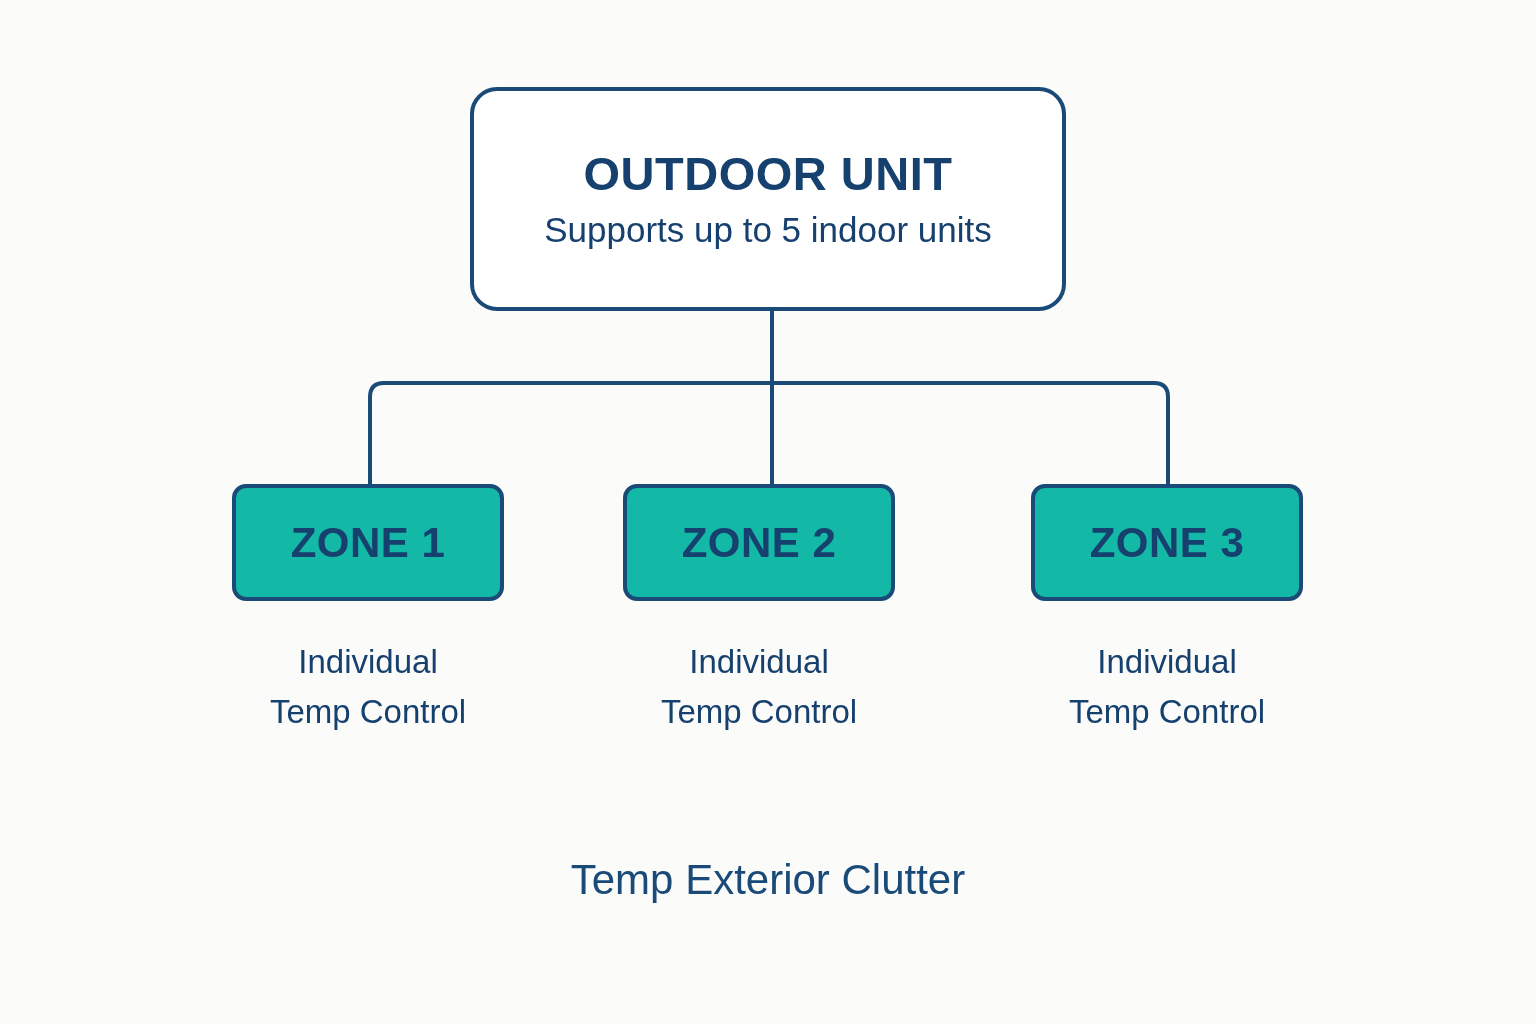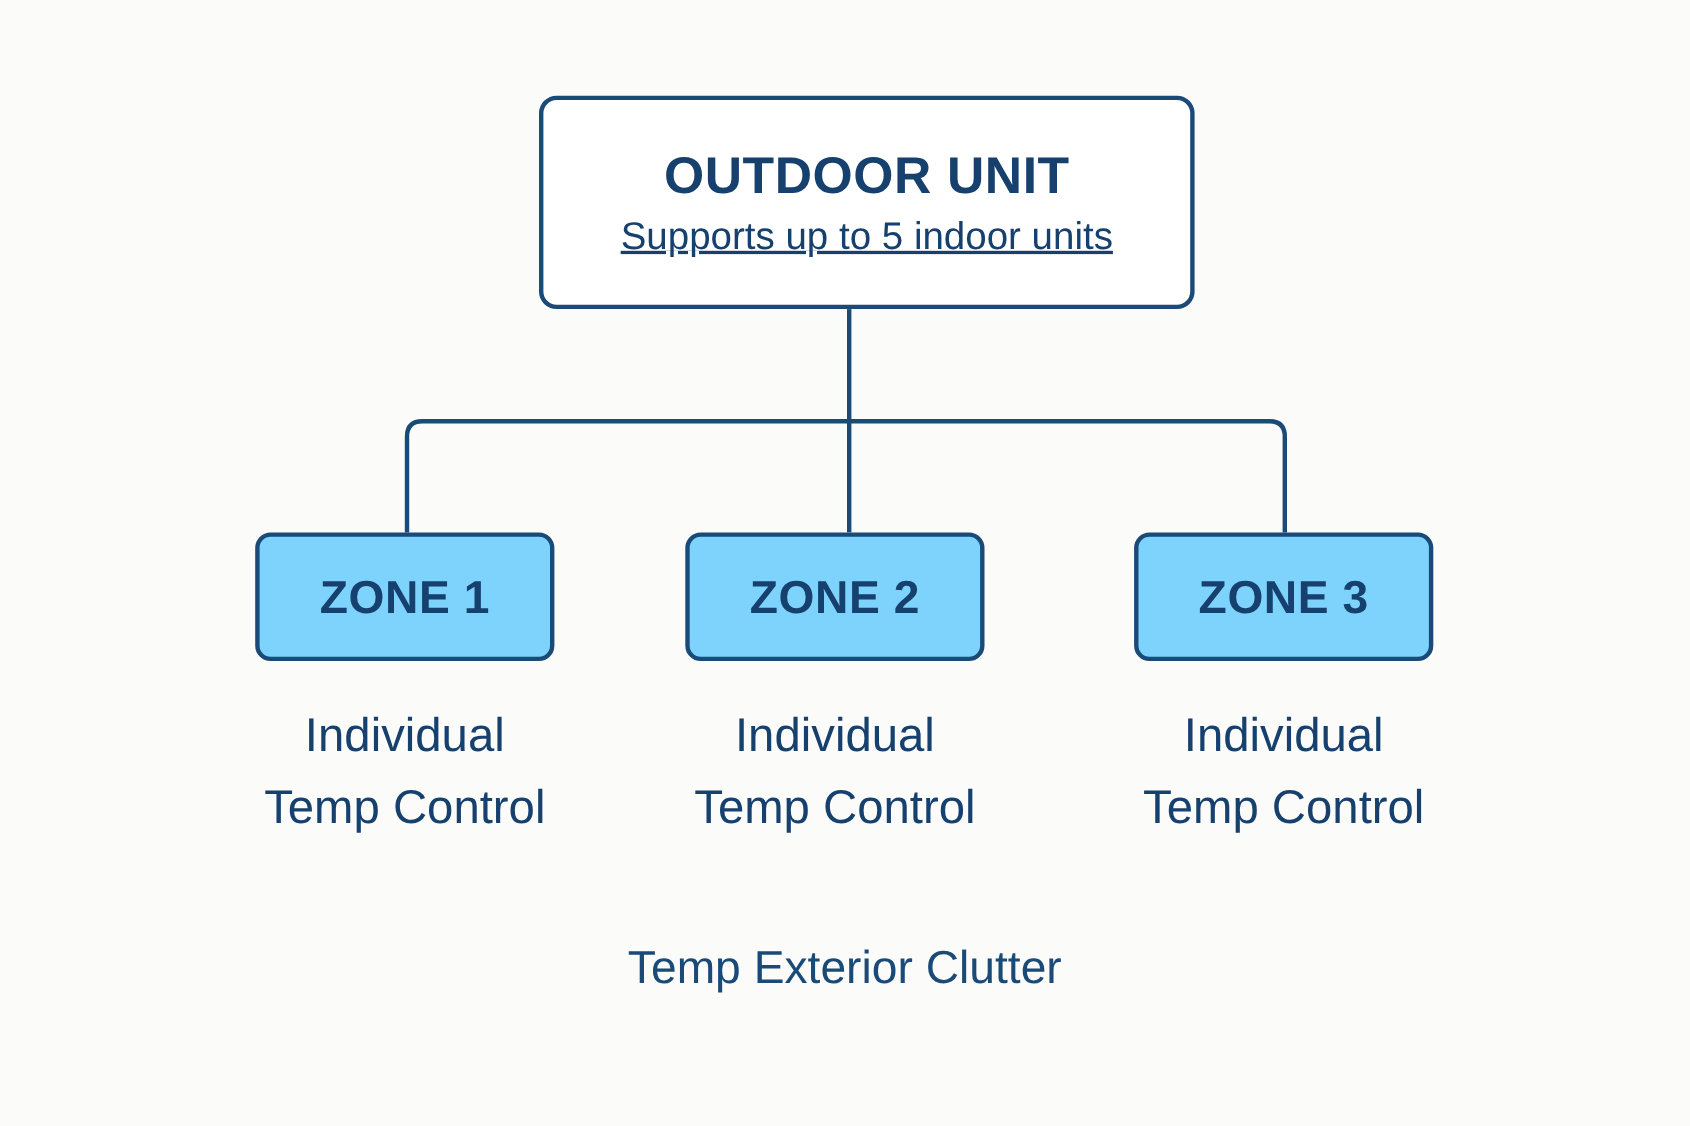--- a/index.html
+++ b/index.html
@@ -40,79 +40,78 @@
     border: 4px solid #1a4a78;
     border-radius: 14px;
     display: flex;
     flex-direction: column;
     align-items: center;
     justify-content: center;
   }
 
   
   #outdoor-unit-node {
-    left: 490px;
+    left: 470px;
     top: 87px;
     width: 596px;
-    height: 194px;
-    border-radius: 16px;
+    height: 224px;
+    border-radius: 27px;
   }
   .outdoor-title {
     font-size: 47px;
     font-weight: bold;
     color: #16406e;
     letter-spacing: 0.5px;
     line-height: 1.05;
     margin: 0 0 14px 0;
     white-space: nowrap;
   }
   .outdoor-subtitle {
     font-size: 35px;
     font-weight: normal;
     color: #16406e;
     line-height: 1.05;
     margin: 0;
     white-space: nowrap;
-    text-decoration: underline;
   }
 
   
   .zone-column {
     position: absolute;
     top: 484px;
     width: 272px;
   }
   #zone-column-0 { left: 232px; }
   #zone-column-1 { left: 623px; }
   #zone-column-2 { left: 1031px; }
 
   .zone-box {
     position: relative;
     width: 272px;
     height: 117px;
     box-sizing: border-box;
-    background: #7dd3fc;
+    background: #14b8a6;
     border: 4px solid #1a4a78;
     border-radius: 14px;
     display: flex;
     align-items: center;
     justify-content: center;
   }
   .zone-title {
     font-size: 42px;
     font-weight: bold;
     color: #16406e;
     letter-spacing: 0.5px;
     white-space: nowrap;
   }
 
   .zone-caption {
     margin-top: 36px;
     text-align: center;
-    font-size: 43px;
+    font-size: 33px;
     font-weight: normal;
     color: #16406e;
     line-height: 1.52;
   }
   .zone-caption span {
     display: block;
     white-space: nowrap;
   }
 
   

